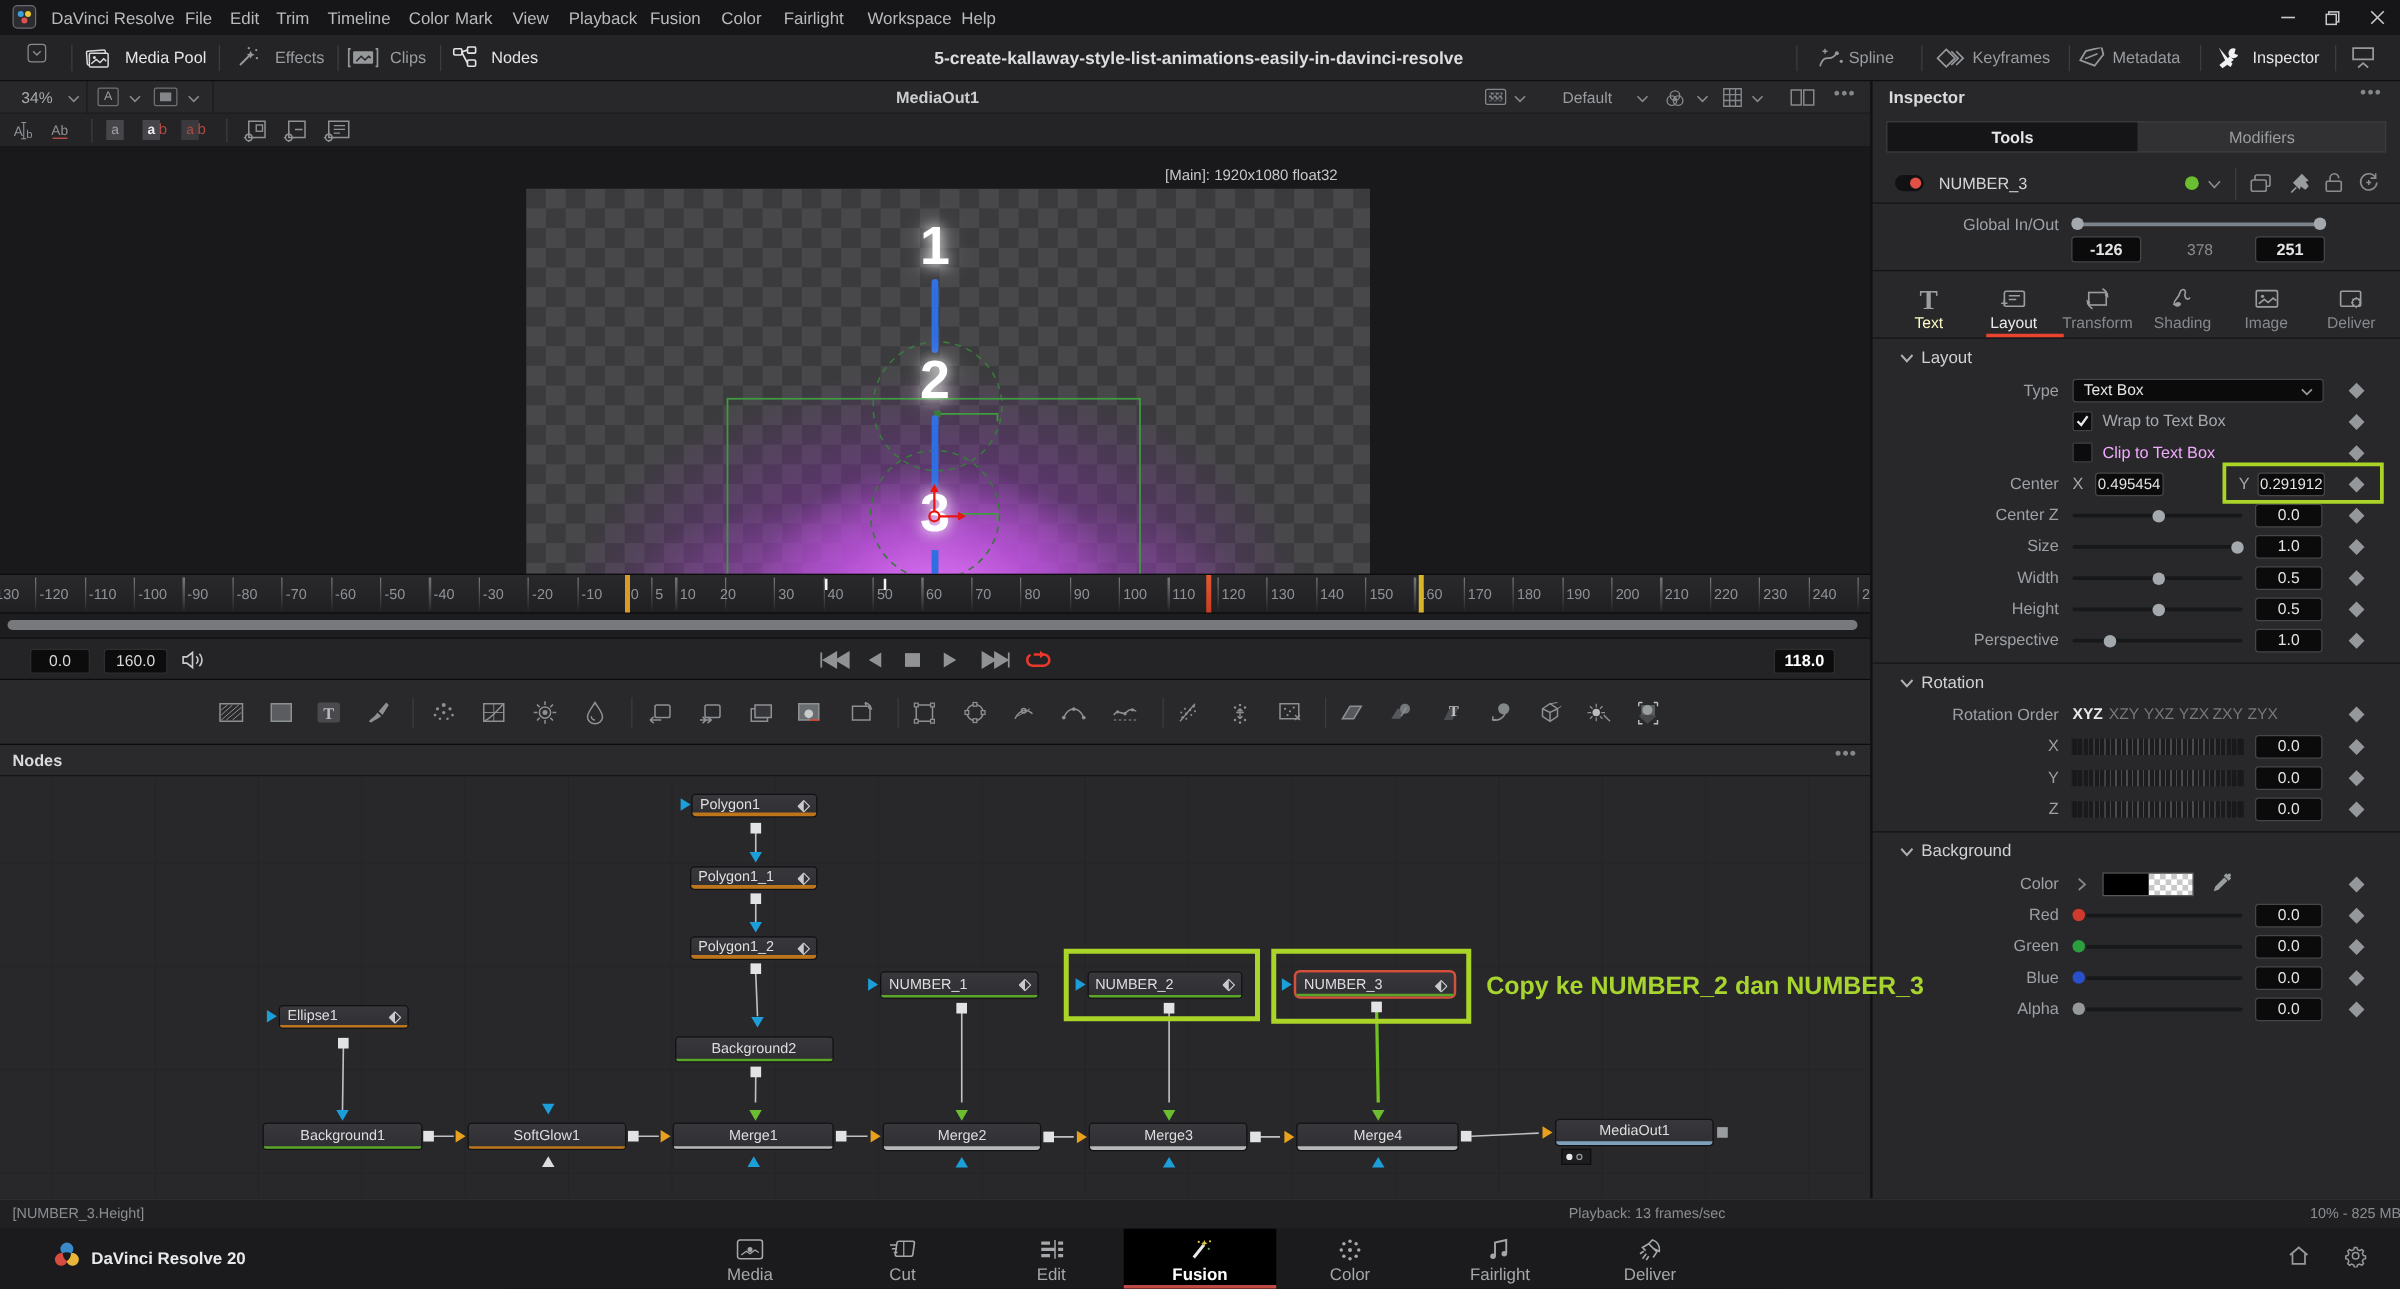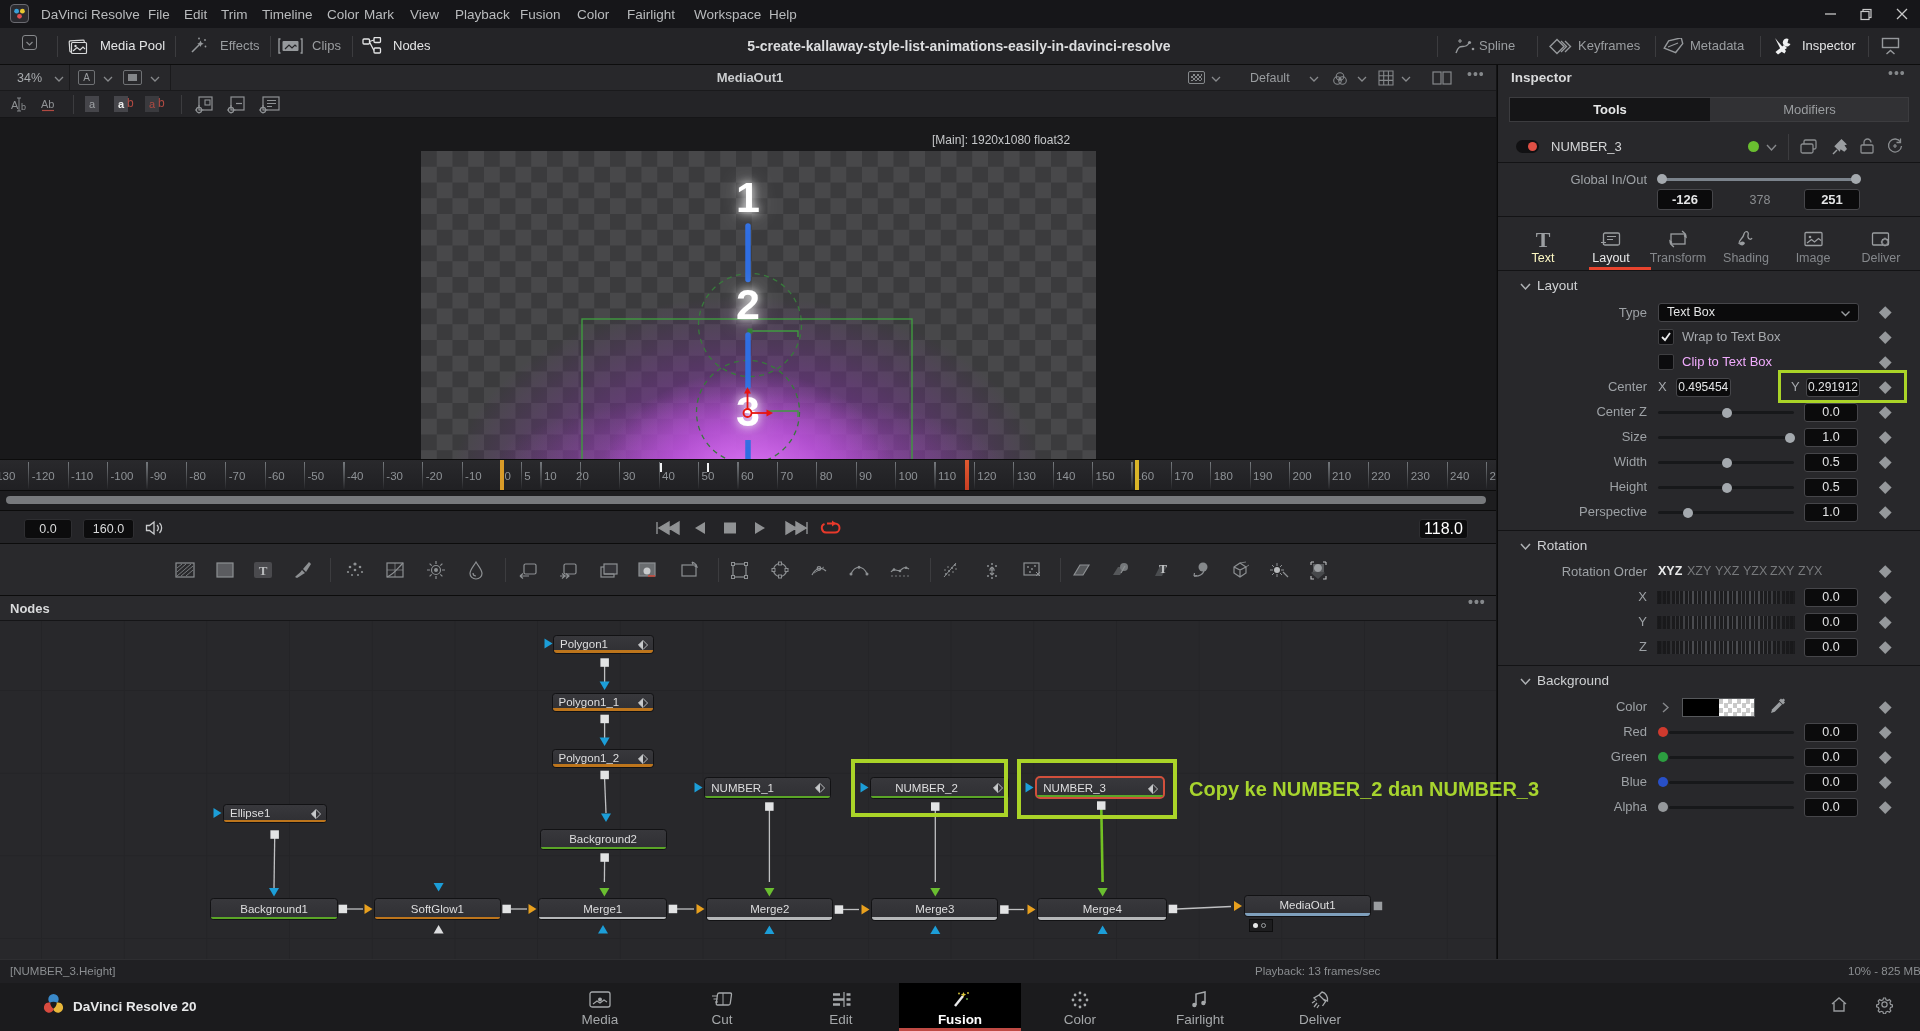--- a/index.html
+++ b/index.html
@@ -401,21 +401,21 @@
         <path d="M50 2 L40 8 L50 14 Z"></path>
         <rect x="69" y="2.5" width="12" height="11"></rect>
         <path d="M100 2 L110 8 L100 14 Z"></path>
         <path d="M131 2 L141 8 L131 14 Z M141 2 L151 8 L141 14 Z M152 2 v12" stroke="#909294" stroke-width="1.4"></path>
       </g>
       <g fill="none" stroke="#e8392b" stroke-width="2">
         <path d="M172 3.5 h8 a4.5 4.5 0 0 1 0 9 h-9 a4.5 4.5 0 0 1 -1.5 -8.6"></path>
         <path d="M177 0.5 l4 3 -4 3" fill="#e8392b" stroke="none"></path>
       </g>
     </svg>
-    <div class="tbox" style="left:1419px;width:49px;font-weight:normal;color:#fff;font-size:16px">118.0</div>
+    <div class="tbox" style="left:1419px;width:49px;font-weight:bold;color:#fff;font-size:13px">118.0</div>
   </div>
 
   <div id="toolsrow" class="abs">
     <svg class="abs" style="left:174px;top:15px" width="22" height="22" viewBox="0 0 22 22">
         <rect x="2" y="4" width="18" height="14" stroke="#8d9093" fill="none" stroke-width="1.2"></rect>
         <path d="M3 17 L17 5 M3 13 L12 5 M3 9 L8 5 M7 17 L19 7 M12 17 L19 11" stroke="#8d9093" stroke-width="0.8"></path>
       </svg>
     <svg class="abs" style="left:214px;top:15px" width="22" height="22" viewBox="0 0 22 22">
         <rect x="3" y="4" width="16" height="14" fill="#8d9093" opacity="0.5"></rect>
         <rect x="3" y="4" width="16" height="14" style="fill:url(#none)" stroke="#8d9093" fill="none" stroke-width="1.2"></rect>
@@ -668,21 +668,21 @@
           <path d="M5.5 0.5 L5.5 10.5 L0.5 5.5 Z" fill="#c8cacc"></path>
         </svg><div class="ul" style="background:#bd751c"></div></div>
     <div class="node" style="left:223px;top:183.0px;width:104px;height:19px;line-height:17px;text-align:left;padding-left:6px">Ellipse1<svg style="position:absolute;right:5px;top:4px" width="10" height="10" viewBox="0 0 11 11">
           <path d="M5.5 0.5 L10.5 5.5 L5.5 10.5 L0.5 5.5 Z" fill="none" stroke="#c8cacc" stroke-width="1"></path>
           <path d="M5.5 0.5 L5.5 10.5 L0.5 5.5 Z" fill="#c8cacc"></path>
         </svg><div class="ul" style="background:#bd751c"></div></div>
     <div class="node" style="left:704.3px;top:156.0px;width:126.7px;height:22px;line-height:20px;text-align:left;padding-left:6px">NUMBER_1<svg style="position:absolute;right:5px;top:5px" width="10" height="10" viewBox="0 0 11 11">
           <path d="M5.5 0.5 L10.5 5.5 L5.5 10.5 L0.5 5.5 Z" fill="none" stroke="#c8cacc" stroke-width="1"></path>
           <path d="M5.5 0.5 L5.5 10.5 L0.5 5.5 Z" fill="#c8cacc"></path>
         </svg><div class="ul" style="background:#5aa527"></div></div>
-    <div class="node" style="left:870.2px;top:156.0px;width:139px;height:22px;line-height:20px;text-align:left;padding-left:24px">NUMBER_2<svg style="position:absolute;right:5px;top:5px" width="10" height="10" viewBox="0 0 11 11">
+    <div class="node" style="left:870.2px;top:156.0px;width:124px;height:22px;line-height:20px;text-align:left;padding-left:5px">NUMBER_2<svg style="position:absolute;right:5px;top:5px" width="10" height="10" viewBox="0 0 11 11">
           <path d="M5.5 0.5 L10.5 5.5 L5.5 10.5 L0.5 5.5 Z" fill="none" stroke="#c8cacc" stroke-width="1"></path>
           <path d="M5.5 0.5 L5.5 10.5 L0.5 5.5 Z" fill="#c8cacc"></path>
         </svg><div class="ul" style="background:#5aa527"></div></div>
     <div class="node" style="left:1035.3px;top:155.0px;width:129.8px;height:23px;line-height:21px;border:2px solid #d2503c;border-radius:5px;text-align:left;padding-left:6px">NUMBER_3<svg style="position:absolute;right:5px;top:6px" width="10" height="10" viewBox="0 0 11 11">
           <path d="M5.5 0.5 L10.5 5.5 L5.5 10.5 L0.5 5.5 Z" fill="none" stroke="#c8cacc" stroke-width="1"></path>
           <path d="M5.5 0.5 L5.5 10.5 L0.5 5.5 Z" fill="#c8cacc"></path>
         </svg><div class="ul" style="background:#5aa527"></div></div>
     <div class="node" style="left:539.6px;top:208.4px;width:127px;height:21px;line-height:19px">Background2<div class="ul" style="background:#5aa527"></div></div>
     <div class="node" style="left:209.8px;top:276.8px;width:128.7px;height:22.5px;line-height:20.5px">Background1<div class="ul" style="background:#5aa527"></div></div>
     <div class="node" style="left:374px;top:276.8px;width:126.8px;height:22.5px;line-height:20.5px">SoftGlow1<div class="ul" style="background:#bd751c"></div></div>

